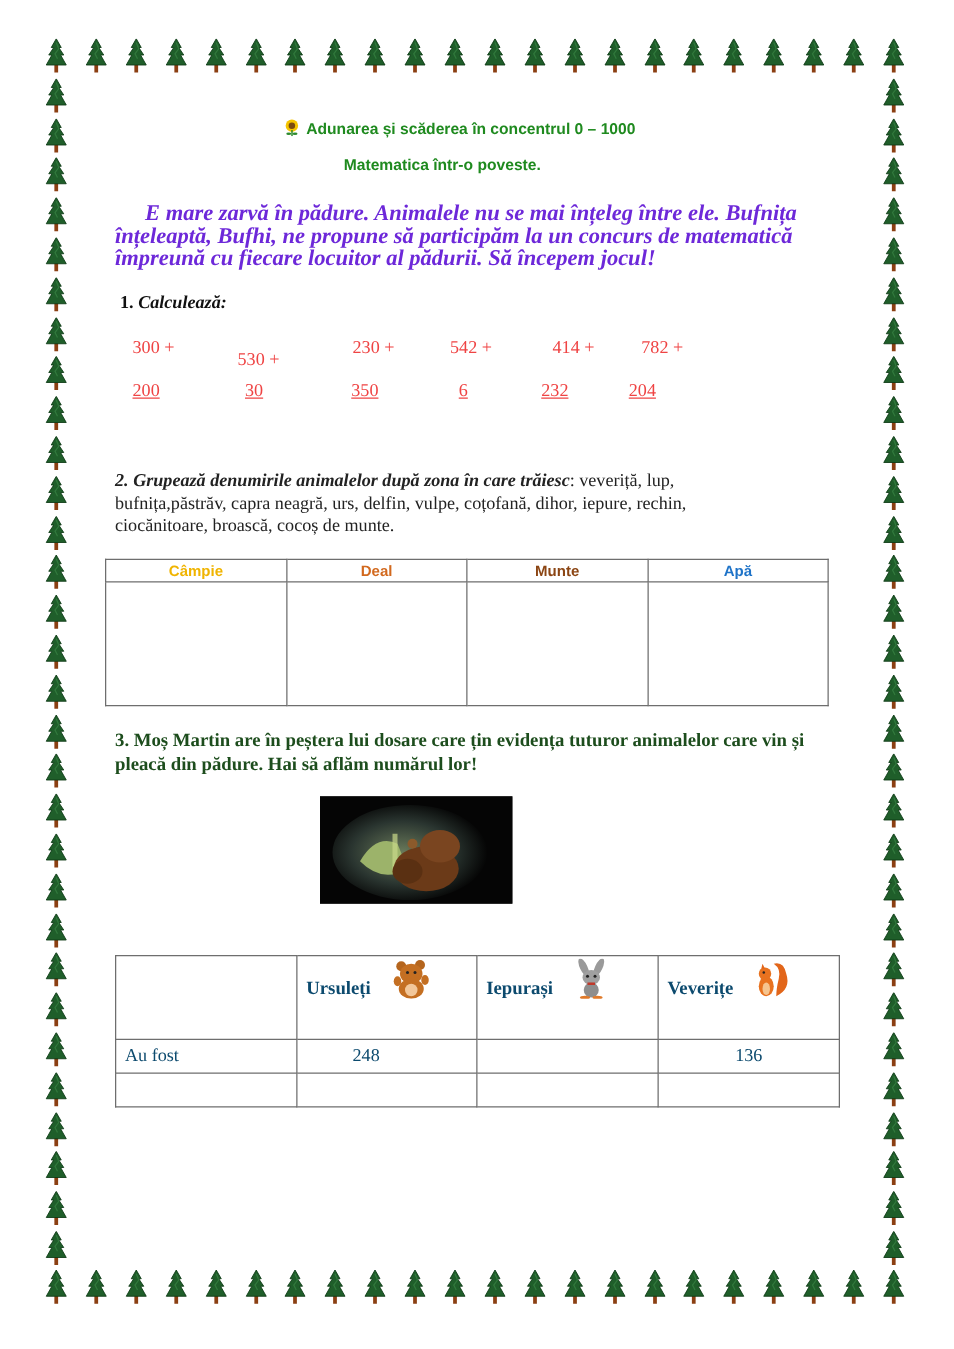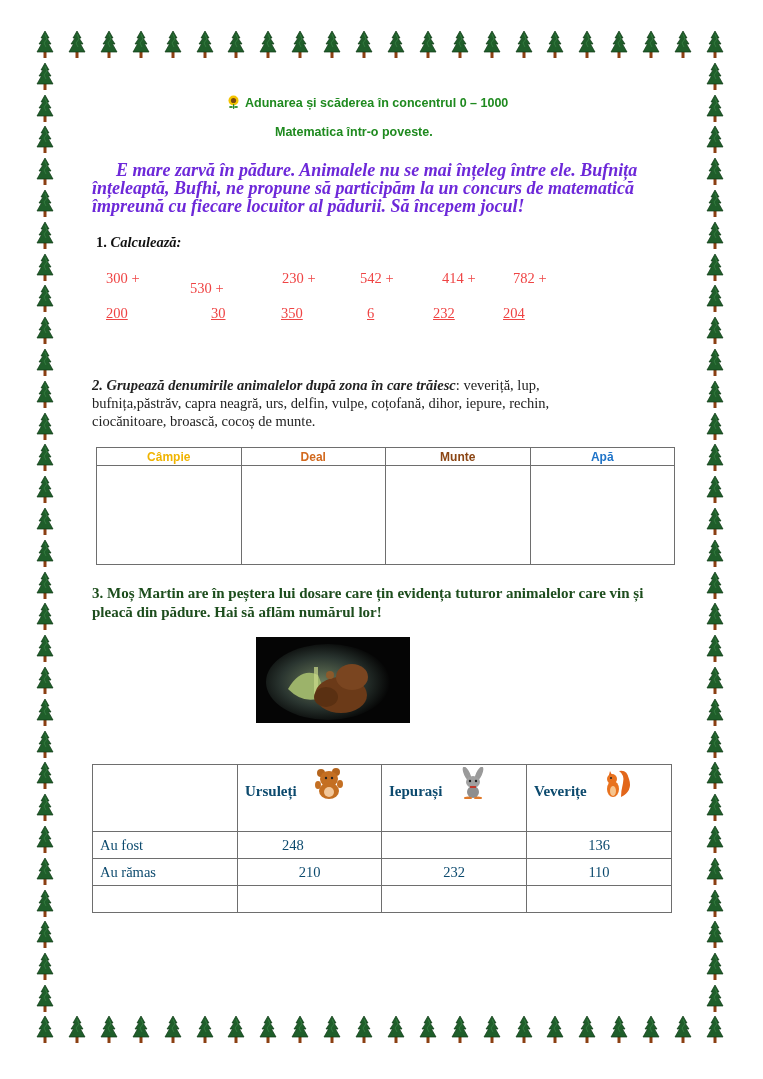--- a/index.html
+++ b/index.html
@@ -574,32 +574,32 @@
 
 <div>
   <div class="abs num" style="left:106px; top:270px;">300 +</div>
   <div class="abs num" style="left:190px; top:270px;margin-top:10px;">530 +</div>
   <div class="abs num" style="left:282px; top:270px;">230 +</div>
   <div class="abs num" style="left:360px; top:270px;">542 +</div>
   <div class="abs num" style="left:442px; top:270px;">414 +</div>
   <div class="abs num" style="left:513px; top:270px;">782 +</div>
 
   <div class="abs num u" style="left:106px; top:305px;">200</div>
-  <div class="abs num u" style="left:196px; top:305px;margin-left:15px;">30</div>
+  <div class="abs num u" style="left:196px; top:305px;">30</div>
   <div class="abs num u" style="left:281px; top:305px;">350</div>
   <div class="abs num u" style="left:363px; top:305px; padding-left:4px;">6</div>
   <div class="abs num u" style="left:433px; top:305px;">232</div>
   <div class="abs num u" style="left:503px; top:305px;">204</div>
 </div>
 
 <div class="abs task2" style="left:92px; top:376px; width:530px;">
   <span class="lead">2. Grupează denumirile animalelor după zona în care trăiesc</span><span>: veveriță, lup, bufnița,păstrăv, capra neagră, urs, delfin, vulpe, coțofană, dihor, iepure, rechin, ciocănitoare, broască, cocoș de munte.</span>
 </div>
 
-<table class="t1" style="left:96px; top:447px; width:579px;">
+<table class="t1" style="left:84px; top:447px; width:579px;">
   <tbody>
       <tr>
     <th id="h0" style="color: rgb(240, 180, 0);">Câmpie</th>
     <th id="h1" style="color: rgb(210, 105, 30);">Deal</th>
     <th id="h2" style="color: rgb(139, 69, 19);">Munte</th>
     <th id="h3" style="color: rgb(30, 115, 200);">Apă</th>
   </tr>
   <tr>
     <td></td>
     <td></td>
@@ -681,25 +681,19 @@
       </svg>
     </td>
   </tr>
   <tr style="height:27px;">
     <td class="rowlbl">Au fost</td>
     <td style="padding-left:44px;">248</td>
     <td class="cen"></td>
     <td class="cen">136</td>
   </tr>
   <tr style="height:27px;">
-    <td class="rowlbl">Au rămas</td>
-    <td class="cen">210</td>
-    <td class="cen">232</td>
-    <td class="cen">110</td>
-  </tr>
-  <tr style="height:27px;">
     <td class="rowlbl"></td>
     <td></td>
     <td></td>
     <td></td>
   </tr>
 </tbody>
   </table>
 
 </body></html>

